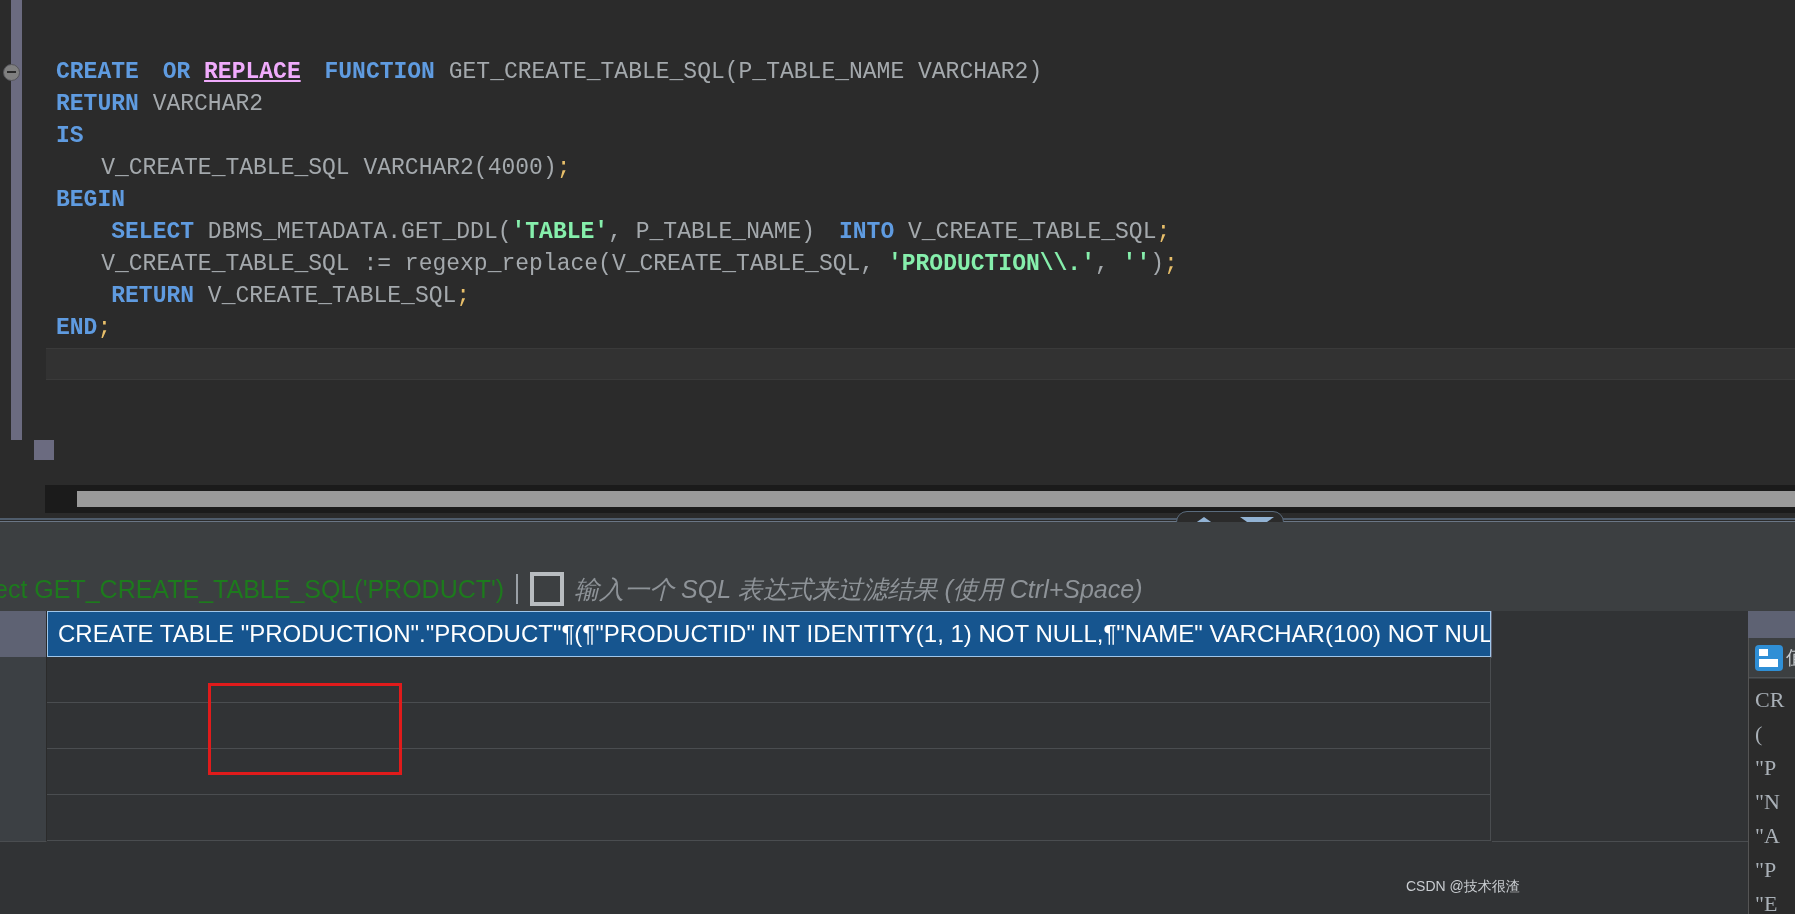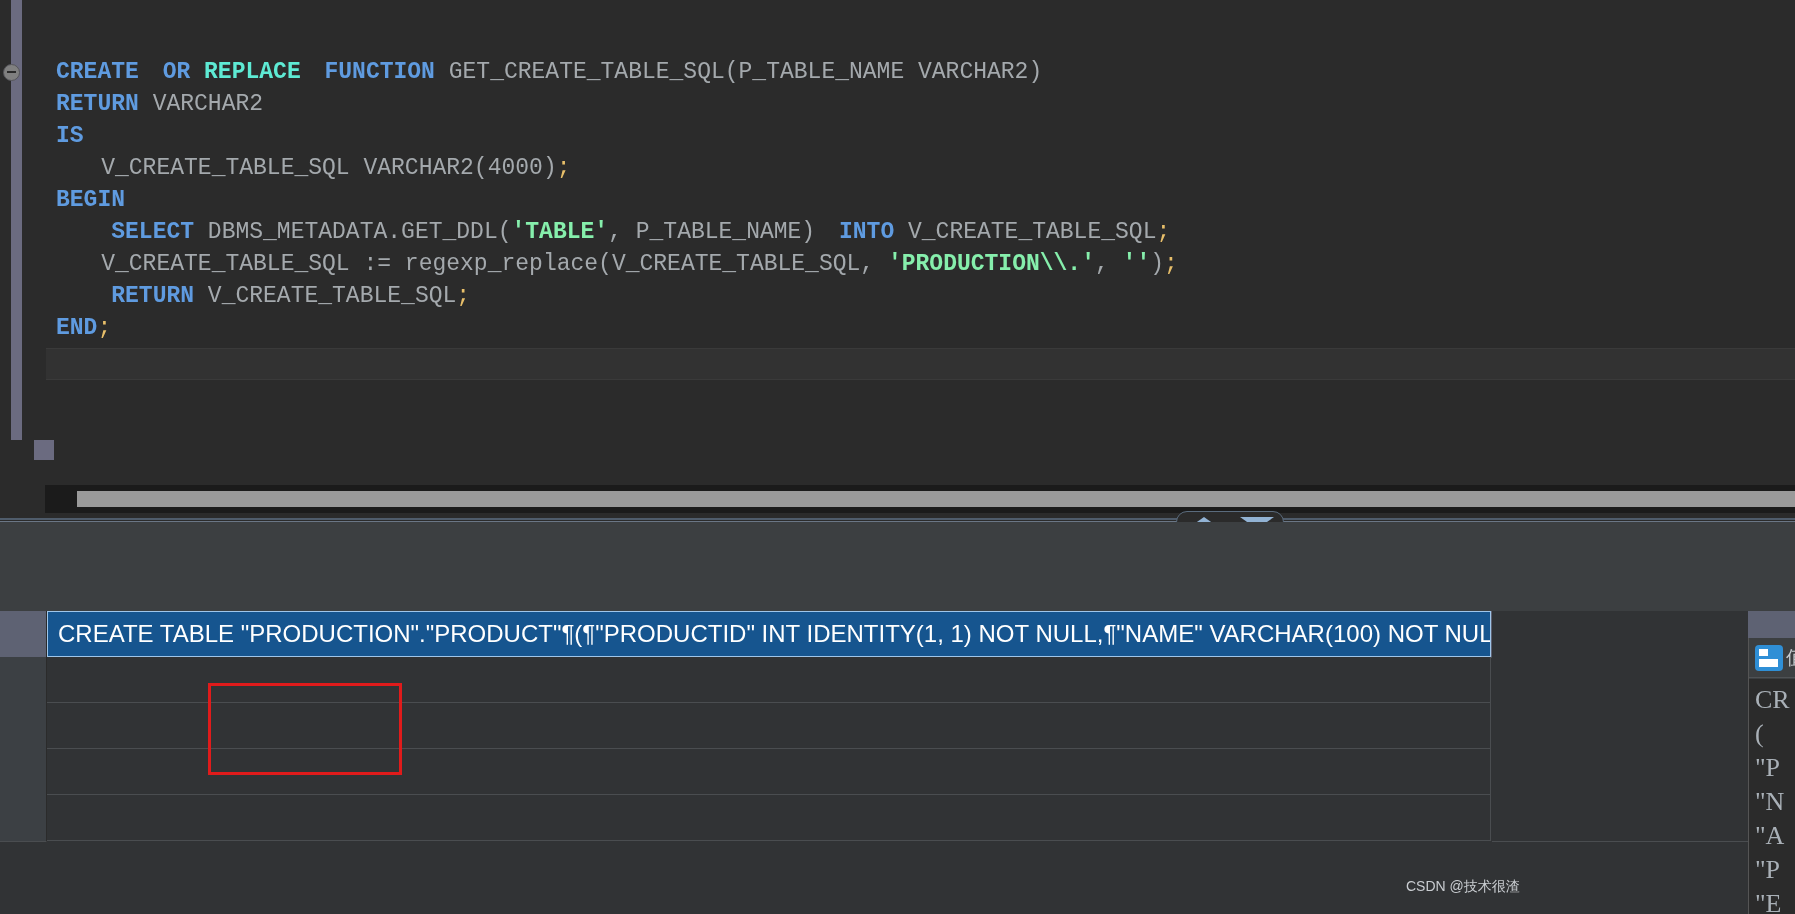--- a/index.html
+++ b/index.html
@@ -25,21 +25,21 @@
     position:absolute;left:22px;top:0;right:0;height:440px;
     background:#2b2b2b;
     font-family:"Liberation Mono","DejaVu Sans Mono",monospace;
     font-size:23px;
     line-height:32px;
     white-space:pre;
   }
   .code-line{height:32px;padding-left:24px;position:relative;}
   .code-line:first-child{margin-top:56px;}
   .kw{color:#5f9be0;font-weight:bold;margin-left:10px;}
-  .kw2{color:#5eead4;font-weight:bold;}
+  .kw2{color:#f0abfc;font-weight:bold;text-decoration:underline;}
   .id{color:#a4a9ad;}
   .str{color:#86efac;font-weight:bold;}
   .punc{color:#e8bf6a;}
   .plain{color:#a4a9ad;}
   #fold-marker{
     position:absolute;left:0px;top:56px;width:22px;height:32px;
     display:flex;align-items:center;justify-content:center;
   }
   #fold-marker .circ{
     width:15px;height:15px;border-radius:50%;
@@ -203,21 +203,21 @@
   }
   #vp-icon::before{content:"";position:absolute;left:4px;top:4px;width:9px;height:7px;background:#fff;}
   #vp-icon::after{content:"";position:absolute;left:4px;top:14px;width:19px;height:8px;background:#fff;}
   #vp-title{
     color:#c9cdd1;font-size:19px;margin-left:3px;white-space:nowrap;
     font-family:"Liberation Sans",sans-serif;
   }
   #vp-body{
     position:absolute;left:0;top:41px;width:47px;height:235px;
     background:#2b2b2b;padding:4px 0 0 6px;box-sizing:border-box;
-    font-family:"Liberation Serif",serif;font-size:26px;line-height:34px;
+    font-family:"Liberation Serif",serif;font-size:22px;line-height:34px;
     color:#a9b0b7;white-space:pre;overflow:hidden;
   }
   
   #watermark{
     position:absolute;left:1406px;top:878px;
     color:#c9cdd1;font-size:14px;font-family:"Liberation Sans",sans-serif;
     white-space:nowrap;
   }
 </style>
 </head>
@@ -242,20 +242,31 @@
 <div id="editor-divider2"></div>
 
 <div id="stepper">
   <div class="tri tri-up"></div>
   <div class="tri tri-down"></div>
 </div>
 
 <div id="result-panel">
 
 
+  <div id="filterbar">
+    <span id="filter-sql">ect GET_CREATE_TABLE_SQL('PRODUCT')</span>
+    <span id="filter-sep"></span>
+    <span id="expand-icon">
+      <span class="a tl"></span>
+        <span class="a tr"></span>
+        <span class="a bl"></span>
+        <span class="a br"></span>
+    </span>
+    <span id="filter-placeholder">输入一个 SQL 表达式来过滤结果 (使用 Ctrl+Space)</span>
+  </div>
 
   <div id="grid">
     <div id="grid-header">
       <div id="hdr-lock-cell">
         <svg width="22" height="25" viewBox="0 0 22 25">
           <path d="M6 10 V7 a5 5 0 0 1 10 0 V10" fill="none" stroke="#f0a81e" stroke-width="3"></path>
           <rect x="3" y="10" width="16" height="13" rx="2" fill="#f0a81e"></rect>
         </svg>
       </div>
       <div id="hdr-col1">

